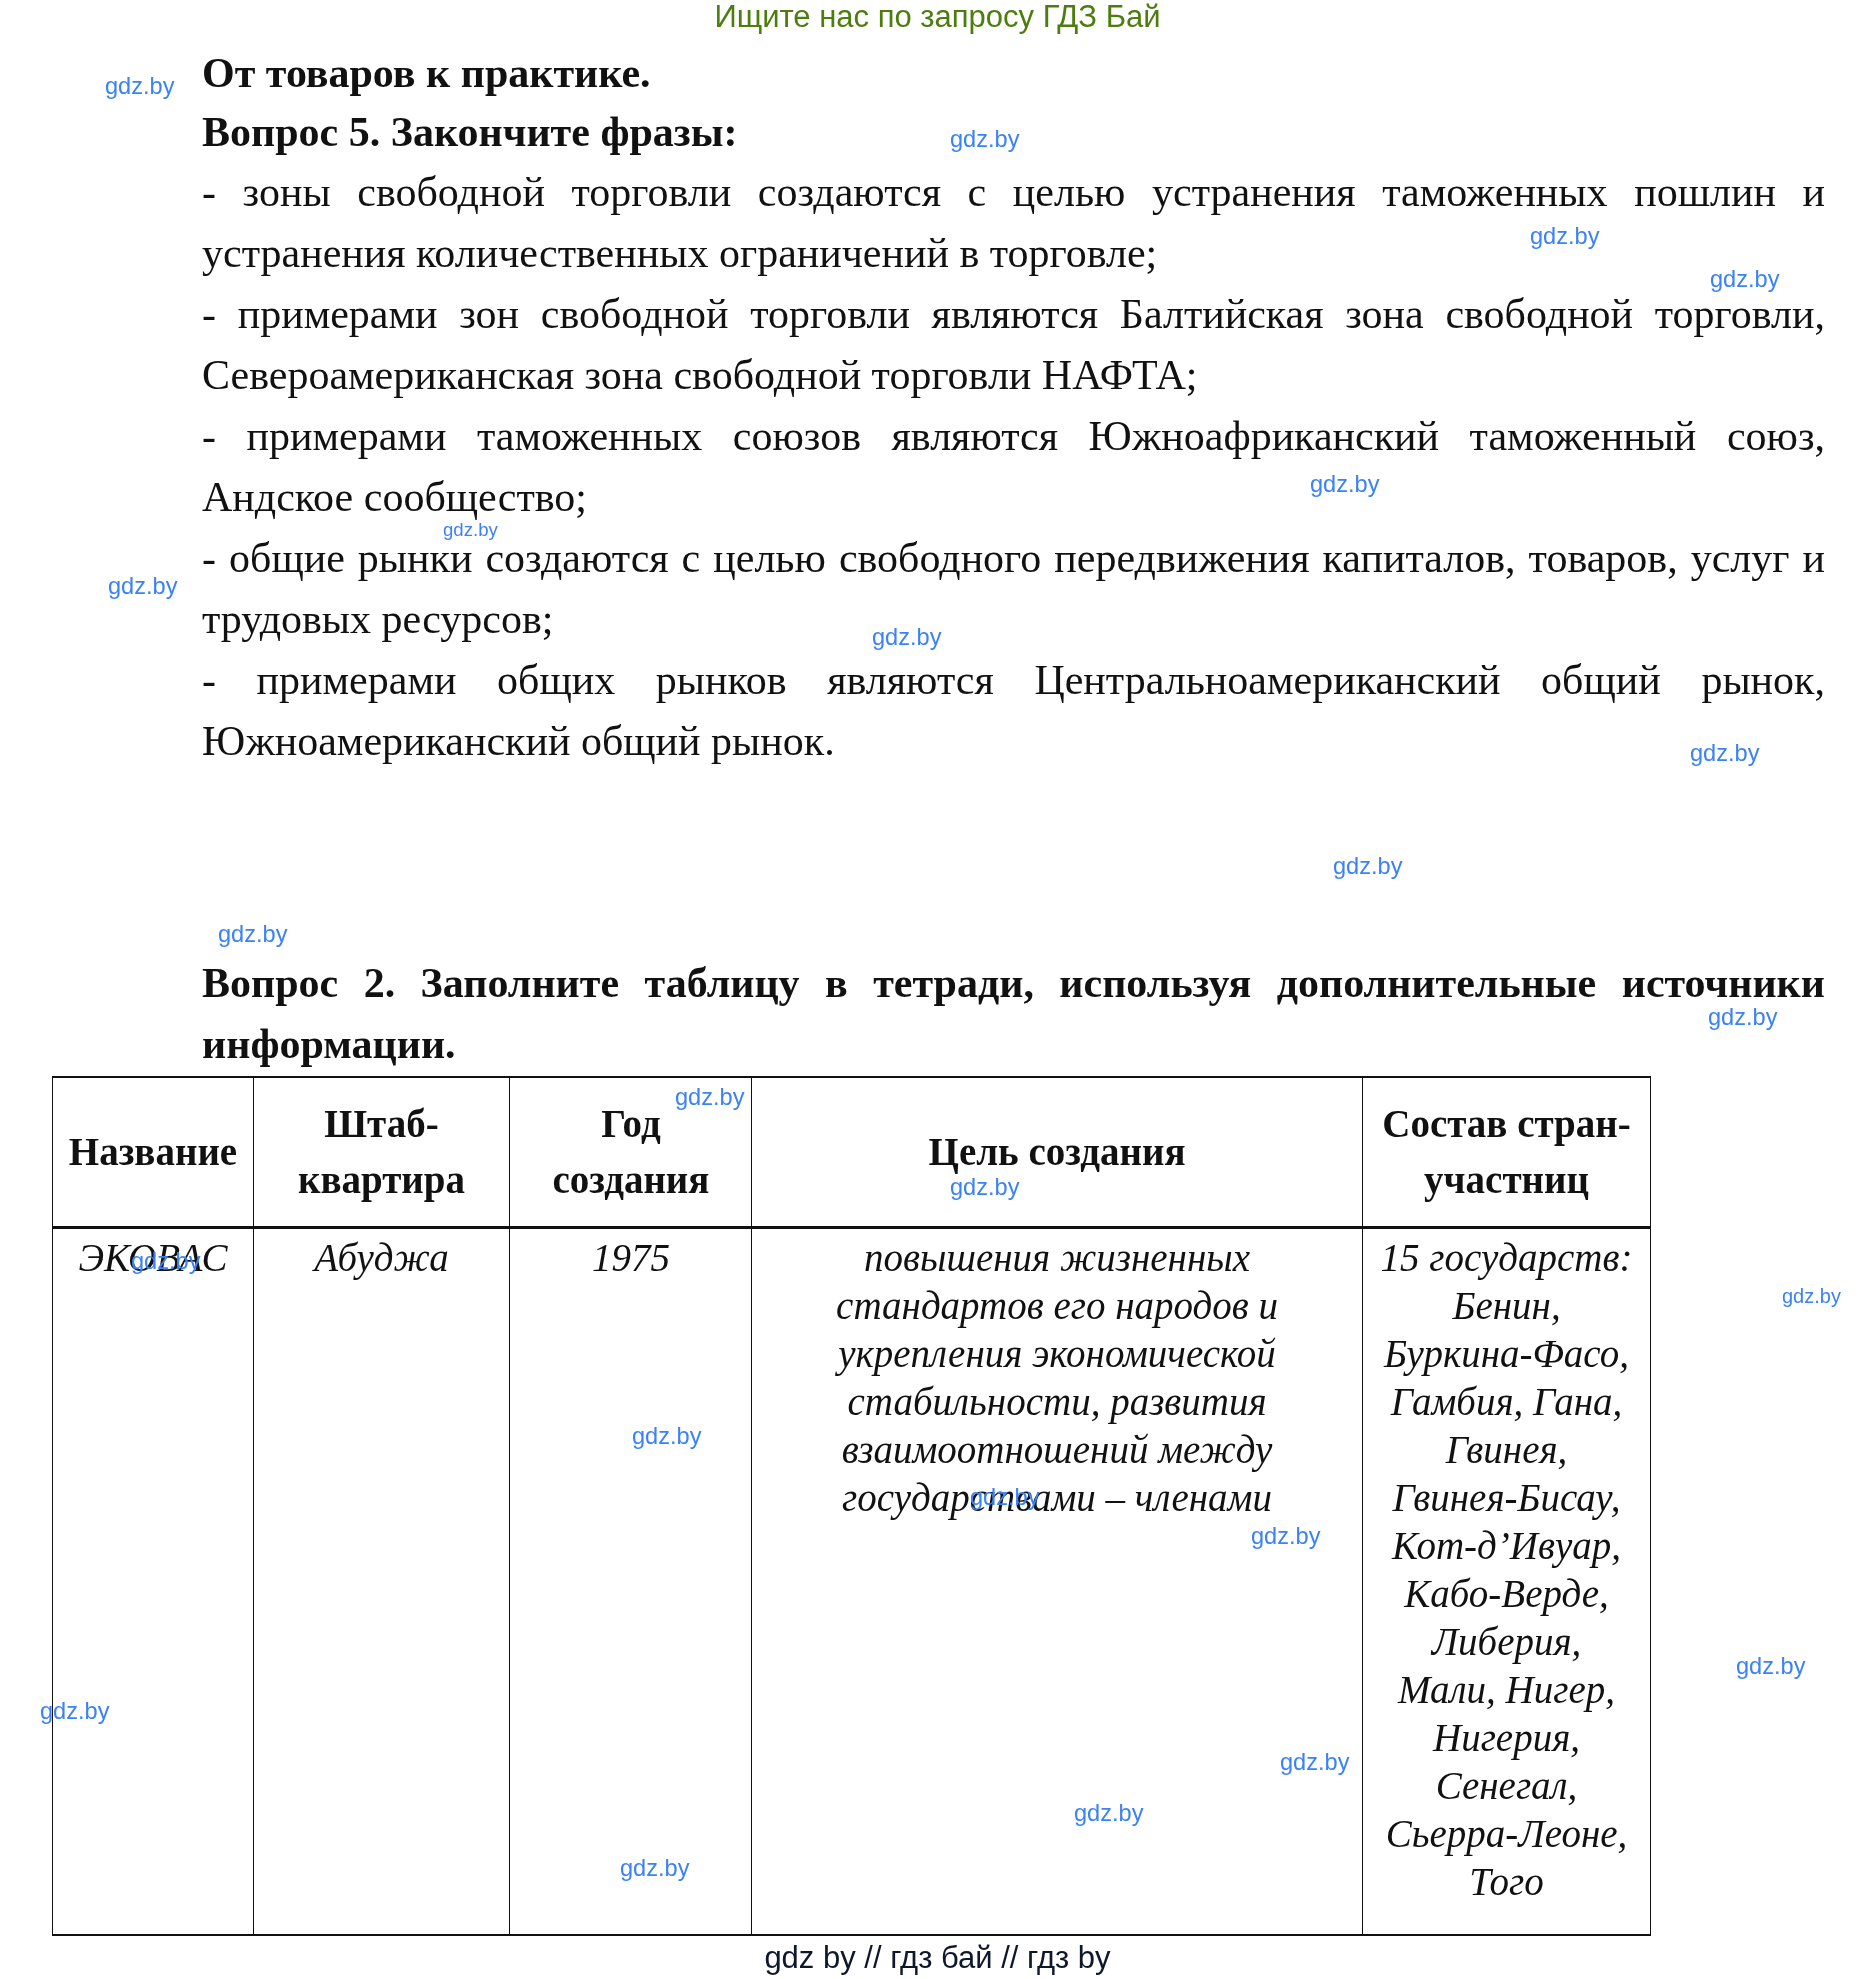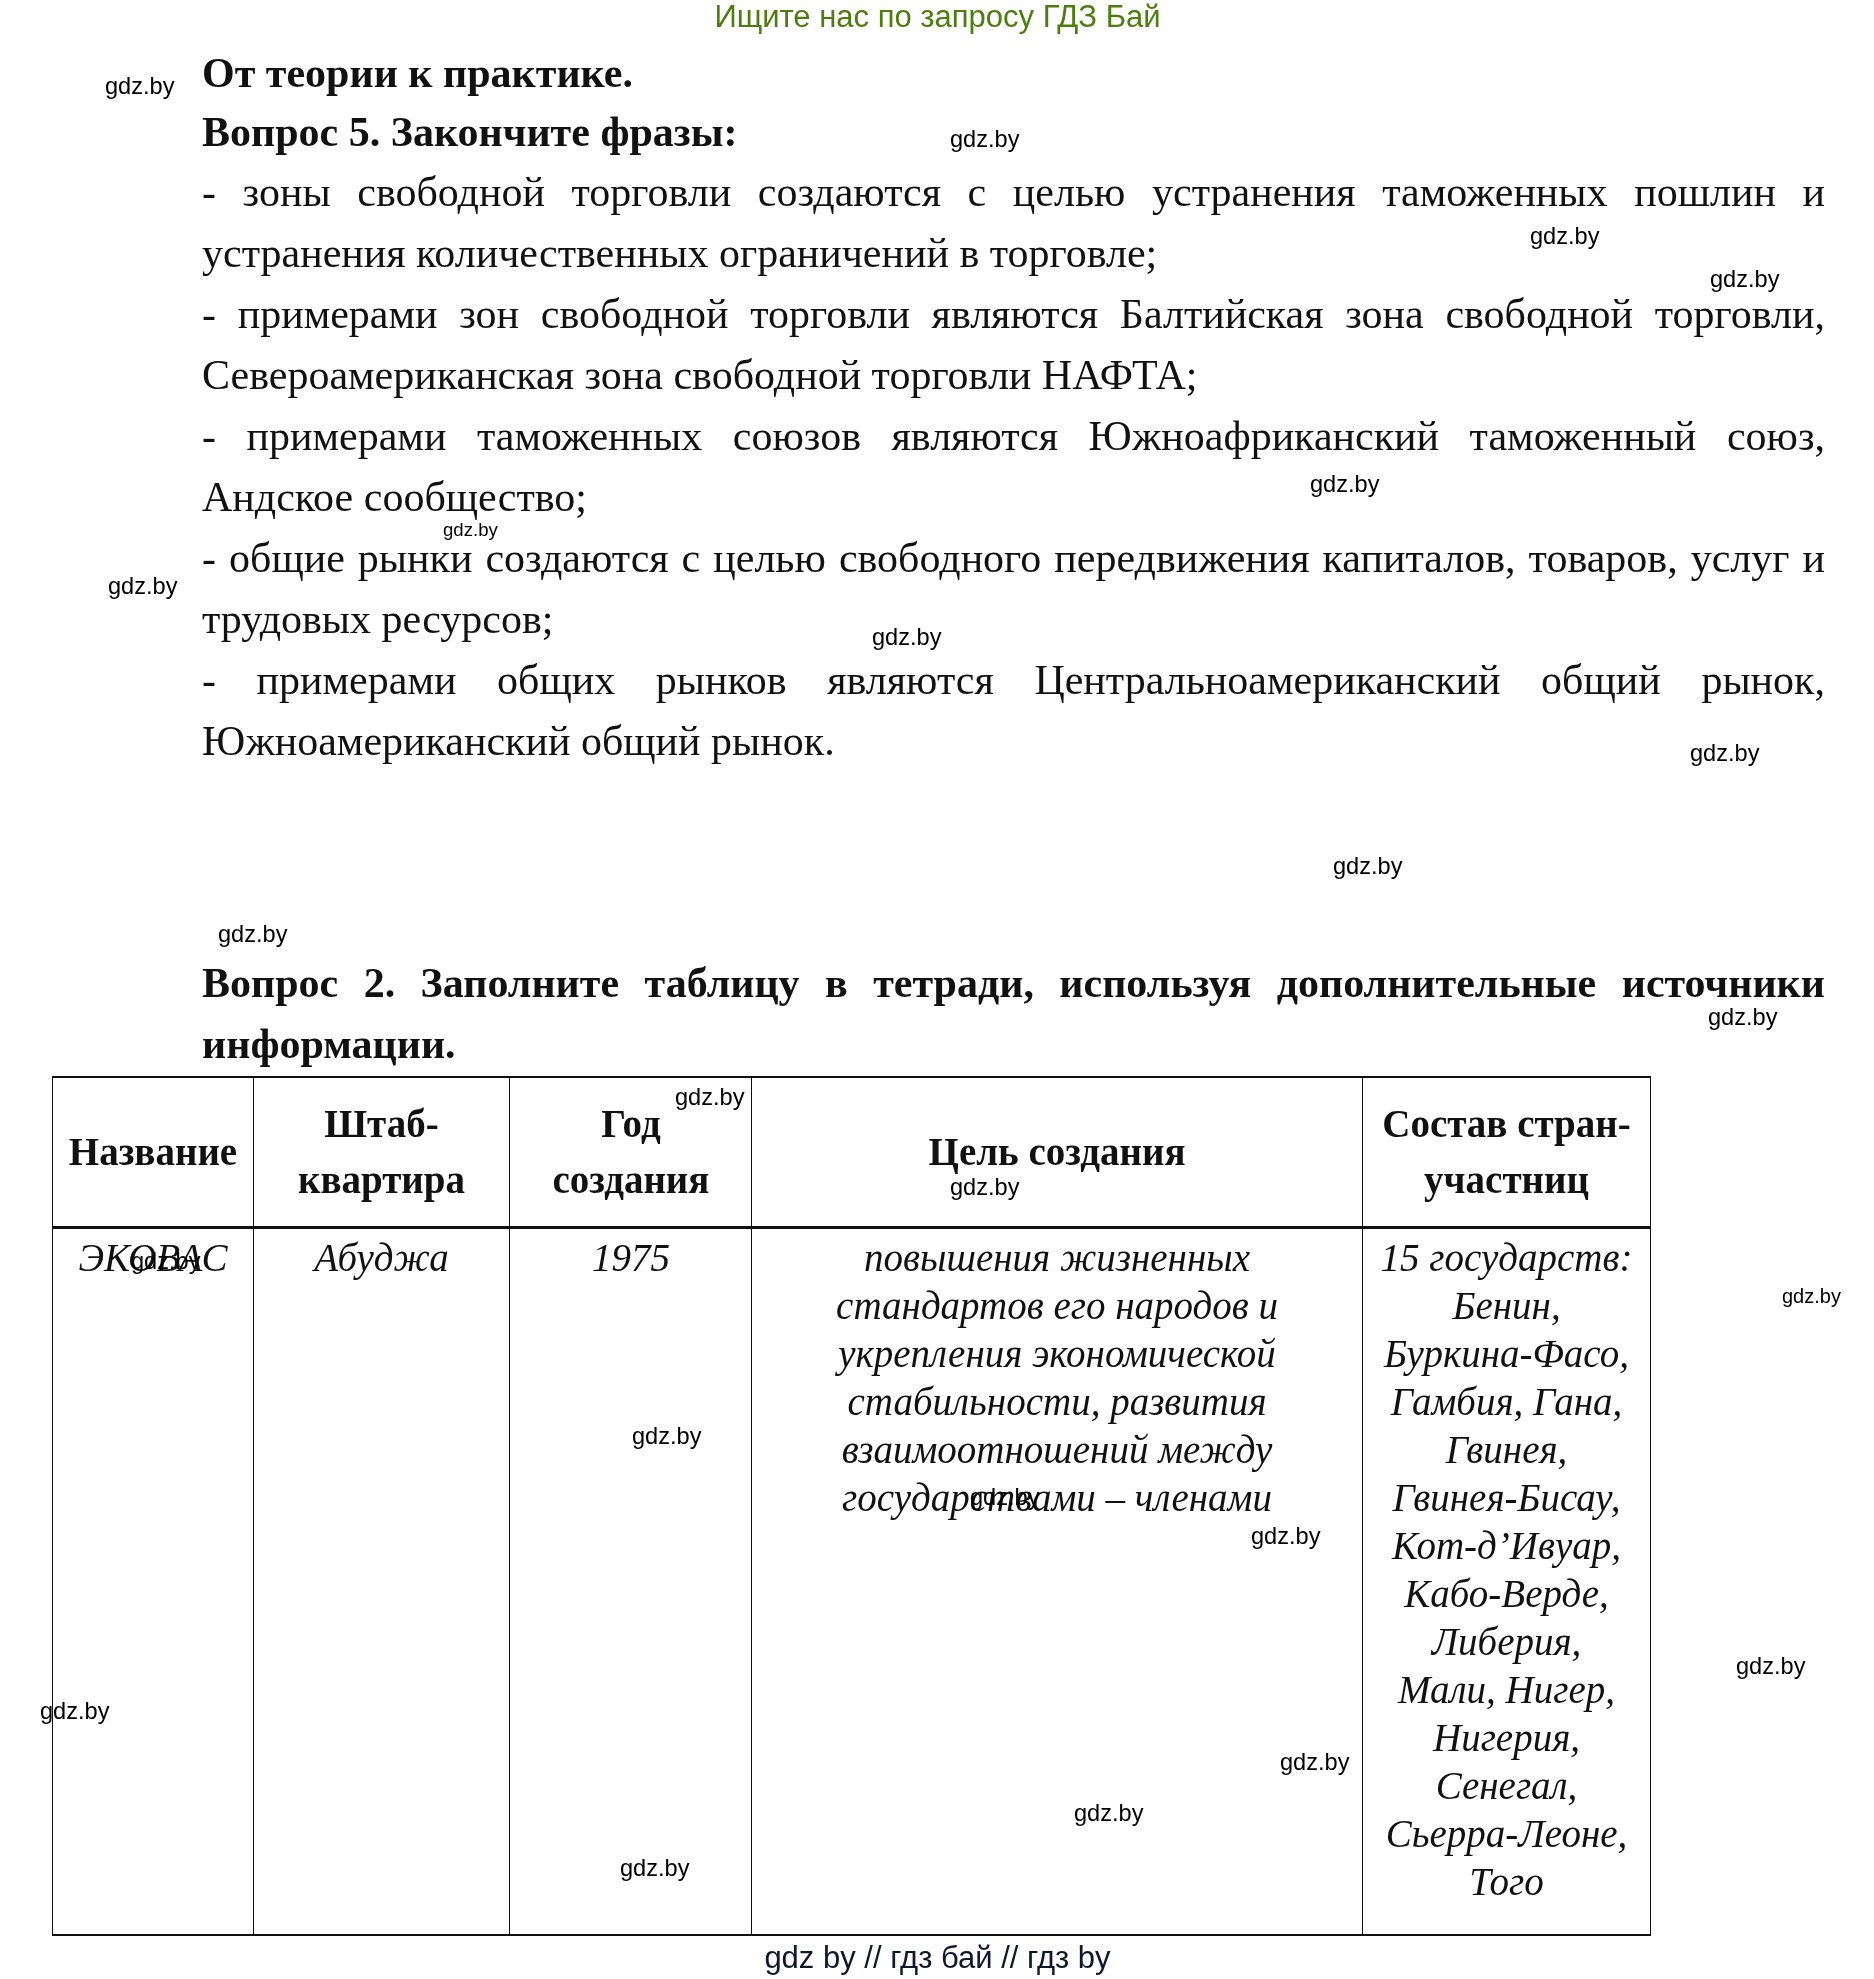--- a/index.html
+++ b/index.html
@@ -11,31 +11,31 @@
   .heading { font-weight: bold; font-size: 42px; line-height: 59px; margin: 0; }
   .para { font-size: 42px; line-height: 61px; margin: 0; text-align: justify; text-align-last: left; }
   .q2 { position: absolute; left: 202px; width: 1623px; top: 953px;
         font-weight: bold; font-size: 42px; line-height: 61px; text-align: justify; margin: 0; }
   table.t { position: absolute; left: 8.4px; top: 1076px; width: 1599px; border-collapse: collapse; margin-left: 44px; }
   table.t th, table.t td { border: 1.7px solid #111; vertical-align: top; text-align: center; padding: 0; }
   table.t th { font-weight: bold; font-size: 39px; line-height: 56px; height: 132px; vertical-align: middle; }
   table.t tr.head th { border-top: 2.5px solid #111; border-bottom: 3.4px solid #111; }
   table.t td { font-size: 39px; line-height: 48px; height: 700px; padding-top: 5px; }
   table.t tr.body td { border-bottom: 2.5px solid #111; font-style: italic; }
-  .wm { position: absolute; font-family: "Liberation Sans", sans-serif; font-size: 23.6px; color: #000000; }
+  .wm { position: absolute; font-family: "Liberation Sans", sans-serif; font-size: 23.6px; color: #3b82f6; }
   .footer { position: absolute; top: 1940px; left: 0; width: 1875px; text-align: center;
             font-family: "Liberation Sans", sans-serif; font-size: 31px; }
 </style>
 </head>
 <body>
 
 <div class="top-banner" style="color:#4d7c0f">Ищите нас по запросу ГДЗ Бай</div>
 
 <div class="content">
-  <h1 class="heading">От теории к практике.</h1>
+  <h1 class="heading">От товаров к практике.</h1>
   <h2 class="heading">Вопрос 5. Закончите фразы:</h2>
   <p class="para">- зоны свободной торговли создаются с целью устранения таможенных пошлин и устранения количественных ограничений в торговле;</p>
   <p class="para">- примерами зон свободной торговли являются Балтийская зона свободной торговли, Североамериканская зона свободной торговли НАФТА;</p>
   <p class="para">- примерами таможенных союзов являются Южноафриканский таможенный союз, Андское сообщество;</p>
   <p class="para">- общие рынки создаются с целью свободного передвижения капиталов, товаров, услуг и трудовых ресурсов;</p>
   <p class="para">- примерами общих рынков являются Центральноамериканский общий рынок, Южноамериканский общий рынок.</p>
 </div>
 
 <p class="q2">Вопрос 2. Заполните таблицу в тетради, используя дополнительные источники информации.</p>
 

